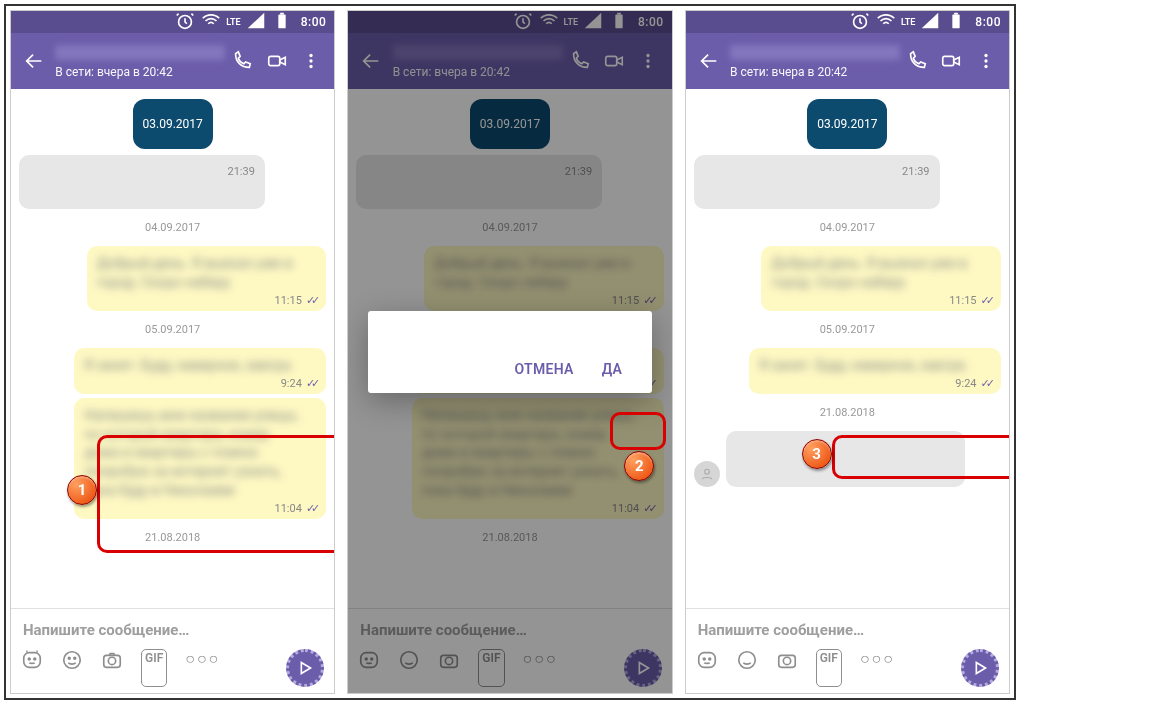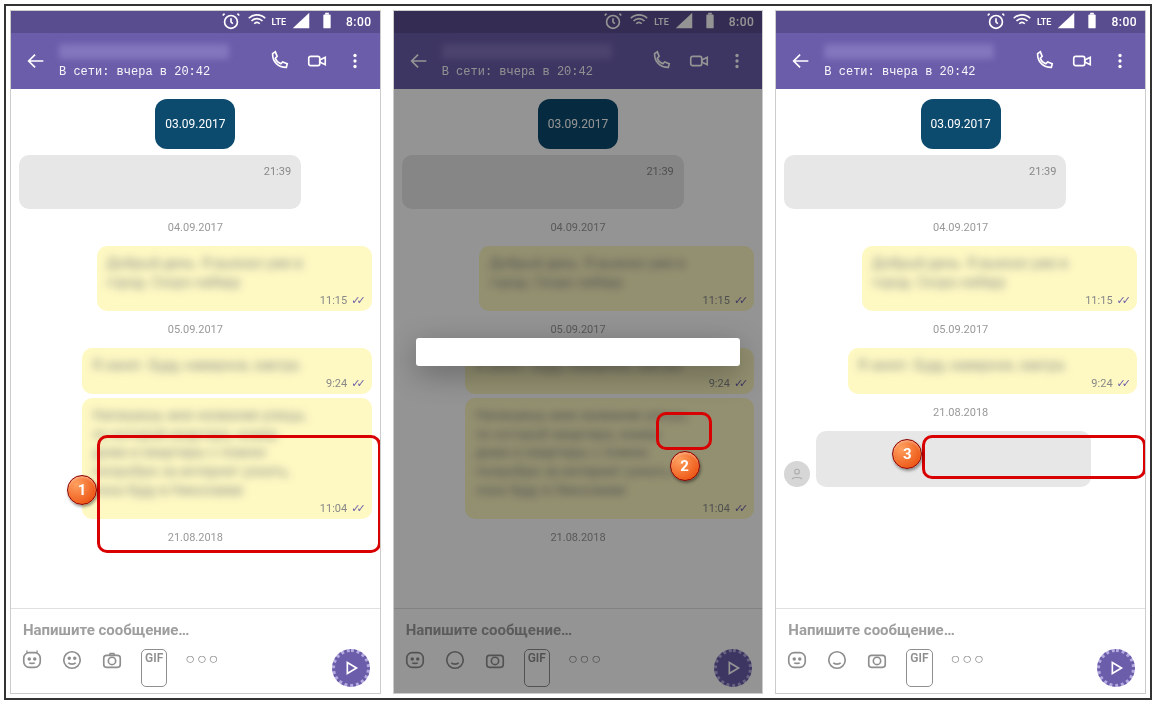--- a/index.html
+++ b/index.html
@@ -1,21 +1,21 @@
 <!DOCTYPE html>
 <html><head>
 <meta charset="utf-8">
 <style>
   * { box-sizing: border-box; margin: 0; padding: 0; }
   body { background: #fff; font-family: Roboto, Arial, sans-serif; width: 1164px; height: 704px; position: relative; }
-  .stage { border: 2px solid #333; width: 1148px; height: 696px; margin: 4px; display: flex; gap: 12px; padding: 4px; background: #fff; }
+  .stage { border: 2px solid #333; width: 1012px; height: 696px; margin: 4px; display: flex; gap: 12px; padding: 4px; background: #fff; }
   .phone { flex: 1 1 0; border: 1px solid #ccc; height: 684px; display: flex; flex-direction: column; position: relative; overflow: hidden; background: #fff; }
   .statusbar { background: #5a4d8f; color: #fff; height: 22px; font-size: 12px; display: flex; align-items: center; justify-content: flex-end; padding: 0 8px; gap: 4px; }
   .statusbar .time { margin-left: 4px; font-weight: 500; letter-spacing: 0.5px; }
-  .header { background: #6c5daa; color: #fff; height: 56px; display: flex; align-items: center; padding: 0 6px; font-family: Liberation Mono, monospace; }
+  .header { background: #6c5daa; color: #fff; height: 56px; display: flex; align-items: center; padding: 0 6px; }
   .hbtn { width: 38px; height: 38px; display: flex; align-items: center; justify-content: center; color: #fff; }
   .header-title-area { flex: 1; padding-left: 4px; }
   .contact-name { font-size: 17px; }
   .contact-name .blur { display: inline-block; width: 170px; height: 15px; background: #8376be; filter: blur(3px); border-radius: 3px; }
   .contact-status { font-size: 12px; color: #fff; opacity: 0.95; margin-top: 1px; }
   .chat-body { flex: 1; overflow: hidden; background: #fff; position: relative; display: flex; flex-direction: column; padding: 6px 8px 0; }
   .date-pill { background: #0c4a6e; color: #fff; font-size: 12px; padding: 18px 10px; border-radius: 12px; align-self: center; margin: 4px 0; }
   .date-text { color: #999; font-size: 11px; align-self: center; margin: 10px 0; }
   .row { display: flex; width: 100%; margin: 2px 0; }
   .row.in { justify-content: flex-start; }
@@ -283,20 +283,24 @@
         <div class="send-btn">
             <svg class="ico" viewBox="0 0 24 24" style="stroke:#fff">
               <polygon points="8,6 18,12 8,18"></polygon>
             </svg>
           </div>
       </div>
     </div>
 
     <div class="overlay">
       <div class="dialog">
+        <div class="dialog-actions">
+          <div class="dialog-btn">ОТМЕНА</div>
+          <div class="dialog-btn">ДА</div>
+        </div>
       </div>
     </div>
     <div class="hl" style="left:262px;top:401px;width:56px;height:38px"></div>
     <div class="marker" style="left:276px;top:440px">2</div>
   </div>
 
   <div class="phone">
     <div class="statusbar">
       <span><svg class="ico" viewBox="0 0 24 24">
             <circle cx="12" cy="13" r="7"></circle>

